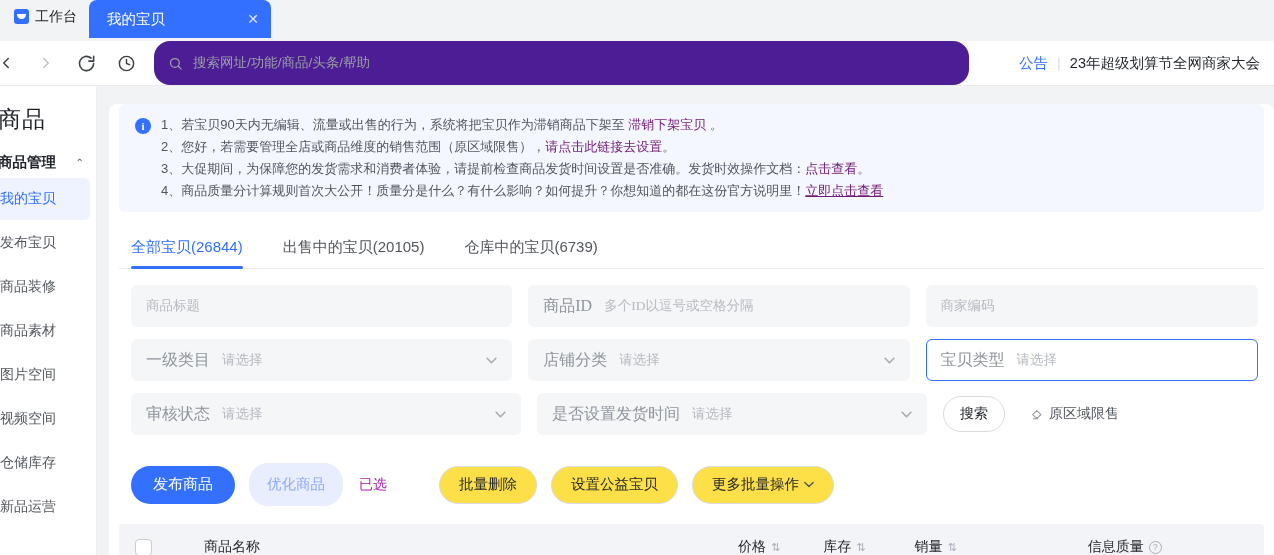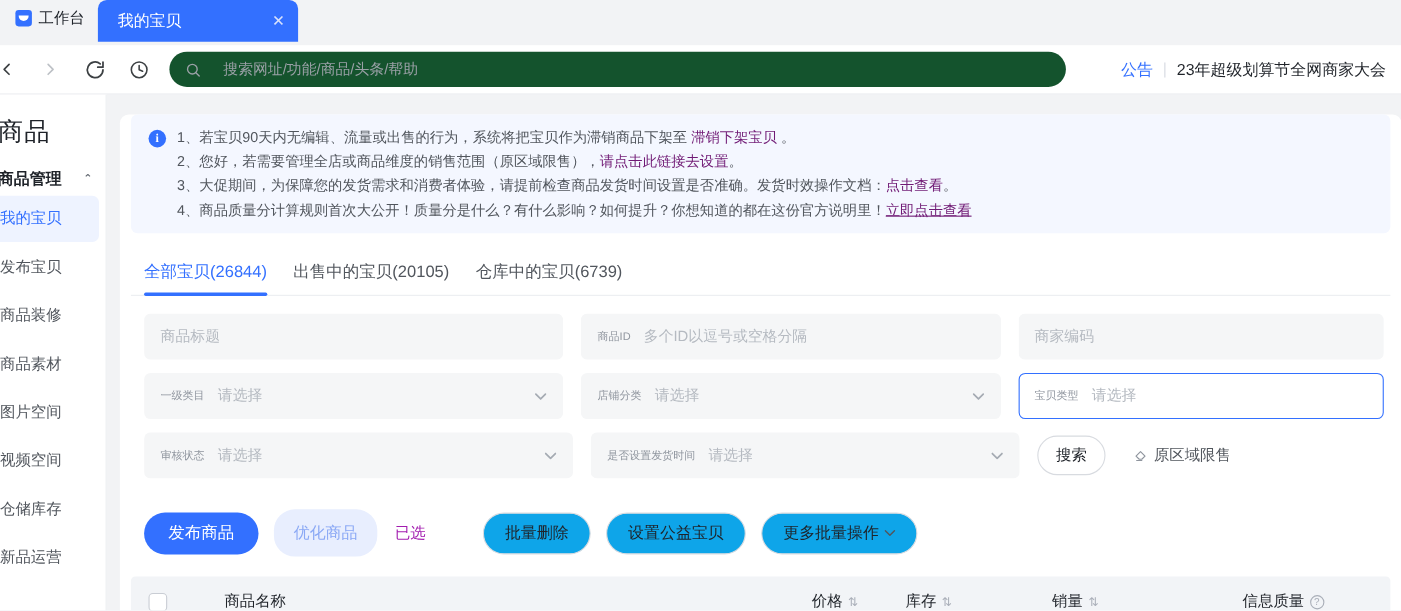--- a/index.html
+++ b/index.html
@@ -74,27 +74,27 @@
   .nav-btns { display: flex; align-items: center; }
   .nav-ico {
     width: 40px; height: 40px;
     display: flex; align-items: center; justify-content: center;
     color: #3c4043;
   }
   .nav-ico.disabled { color: #bdc1c6; }
   .omnibox {
     flex: 0 0 auto;
     width: 815px;
-    height: 32px;
-    background: #14532d;
+    height: 44px;
+    background: #4c1d95;
     border-radius: 16px;
     display: flex;
     align-items: center;
     padding: 0 14px;
-    gap: 20px;
+    gap: 10px;
     margin-left: 8px;
   }
   .omnibox .ph {
     font-size: 13.5px;
     color: #9aa0a6;
   }
   .toolbar-right {
     margin-left: auto;
     display: flex;
     align-items: center;
@@ -195,21 +195,21 @@
     font-size: 13px;
     color: #51565d;
     line-height: 18px;
   }
   .notice-line a { color: #701a75; text-decoration: none; cursor: pointer; }
   .notice-line a.ul { text-decoration: underline; }
 
   
   .tabs {
     display: flex;
-    gap: 24px;
+    gap: 40px;
     padding: 14px 0 0 12px;
     border-bottom: 1px solid #eceef1;
     margin: 12px 10px 0 10px;
   }
   .tab {
     font-size: 15px;
     color: #51565d;
     padding-bottom: 11px;
     position: relative;
     cursor: pointer;
@@ -218,40 +218,40 @@
   .tab.active::after {
     content: "";
     position: absolute;
     left: 0; right: 0; bottom: -1px;
     height: 3px;
     background: #3370ff;
     border-radius: 2px;
   }
 
   
-  .filters { padding: 16px 16px 0 22px; }
+  .filters { padding: 16px 16px 0 22px; font-family: Liberation Serif, serif; }
   .frow { display: flex; gap: 16px; margin-bottom: 12px; }
   .field {
     height: 42px;
     background: #f5f6f7;
     border-radius: 6px;
     display: flex;
     align-items: center;
     padding: 0 14px;
     gap: 12px;
     border: 1px solid transparent;
   }
   .field.focused {
     background: #fff;
     border: 1px solid #3370ff;
   }
   .f-w1 { width: 390px; }
   .f-w2 { width: 390px; }
   .f-w3 { width: 340px; }
-  .f-label { font-size: 10px; color: #8f959e; white-space: nowrap; }
+  .f-label { font-size: 16px; color: #8f959e; white-space: nowrap; }
   .f-ph { font-size: 13.5px; color: #b5bac1; }
   .f-caret {
     margin-left: auto;
     color: #a5abb3;
     font-size: 11px;
   }
 
   .search-row {
     display: flex;
     align-items: center;
@@ -296,21 +296,21 @@
     color: #8aa8f5;
     font-size: 14.5px;
     display: flex; align-items: center;
     cursor: pointer;
   }
   .selected-label { font-size: 14px; color: #a21caf; margin-left: 2px; }
   .btn-outline {
     height: 38px; padding: 0 19px;
     border-radius: 19px;
     border: 1px solid #d8dbe0;
-    background: #0ea5e9;
+    background: #fde047;
     color: #1f2329;
     font-size: 14.5px;
     display: flex; align-items: center; gap: 5px;
     cursor: pointer;
   }
   .gap-left { margin-left: 38px; }
 
   
   .thead {
     background: #f2f4f7;
@@ -331,21 +331,21 @@
   }
   .th {
     font-size: 14px;
     color: #1f2329;
     display: flex; align-items: center; gap: 5px;
   }
   .th .sort { color: #a9aeb8; font-size: 11px; letter-spacing: -1px; }
   .th-name { margin-left: 52px; }
   .th-price { margin-left: 478px; }
   .th-stock { margin-left: 44px; }
-  .th-sales { margin-left: 92px; }
+  .th-sales { margin-left: 50px; }
   .th-quality { margin-left: 132px; }
   .q-mark {
     width: 13px; height: 13px;
     border: 1px solid #a9aeb8;
     border-radius: 50%;
     font-size: 9px;
     color: #a9aeb8;
     text-align: center;
     line-height: 11px;
   }

